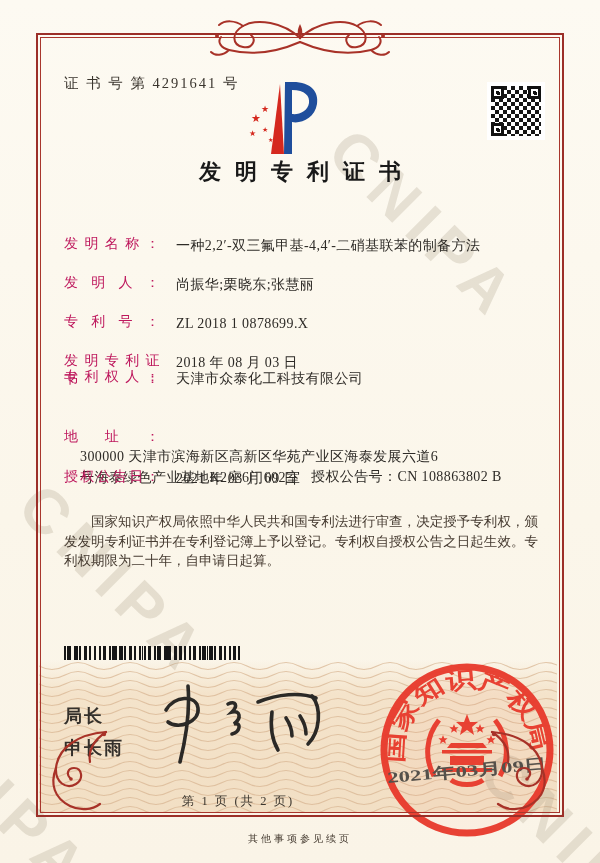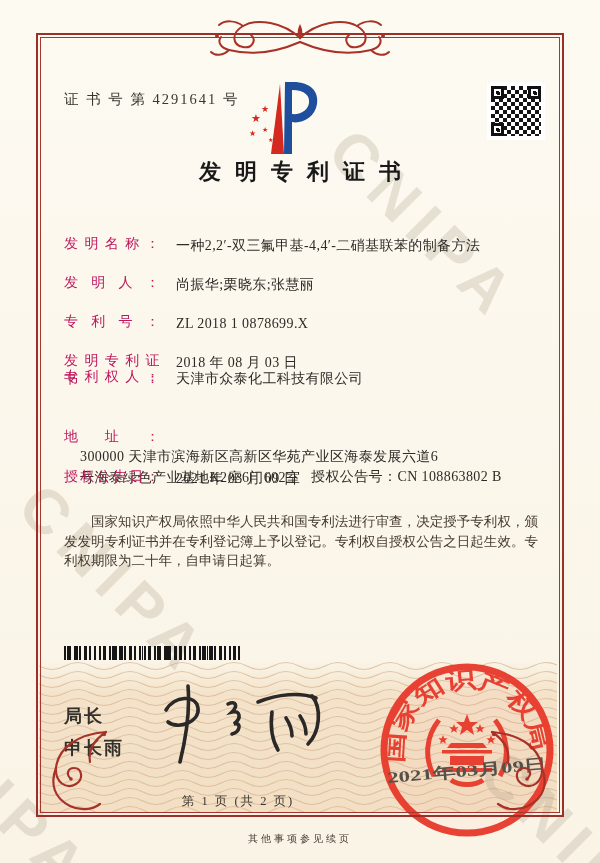--- a/index.html
+++ b/index.html
@@ -27,21 +27,21 @@
   }
 
   
   .band{
     left:39px;top:660px;width:518px;height:152px;z-index:1;overflow:hidden;
     background:linear-gradient(180deg,rgba(244,227,203,0) 0,rgba(243,224,197,.85) 34px,#f2dfc4 100%);
   }
   .band svg{display:block;}
 
   
-  .certno{left:64px;top:90px;font-size:14.5px;letter-spacing:2px;color:#3a352e;z-index:3;}
+  .certno{left:64px;top:74px;font-size:14.5px;letter-spacing:2px;color:#3a352e;z-index:3;}
   .logo{left:249px;top:80px;z-index:3;}
   .qr{
     left:487px;top:82px;width:50px;height:50px;z-index:3;background:#fff;padding:4px;
   }
   .qr-inner{
     position:relative;width:50px;height:50px;
     background:repeating-conic-gradient(#151515 0 25%,transparent 0 50%) 0 0/8px 8px;
   }
   .finder{position:absolute;width:13px;height:13px;border:3px solid #111;background:#fff;box-sizing:border-box;}
   .finder::after{content:"";position:absolute;left:2px;top:2px;width:3px;height:3px;background:#111;box-shadow:1px 1px #111;}

